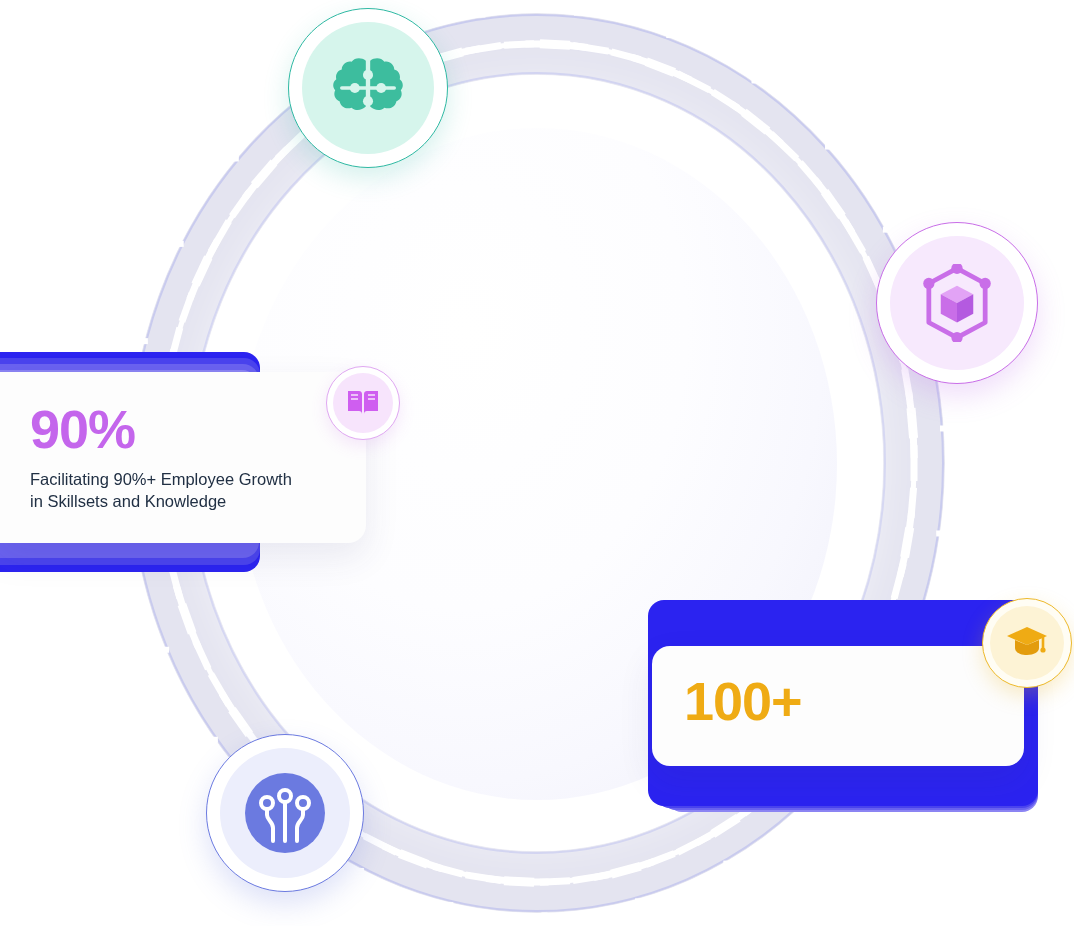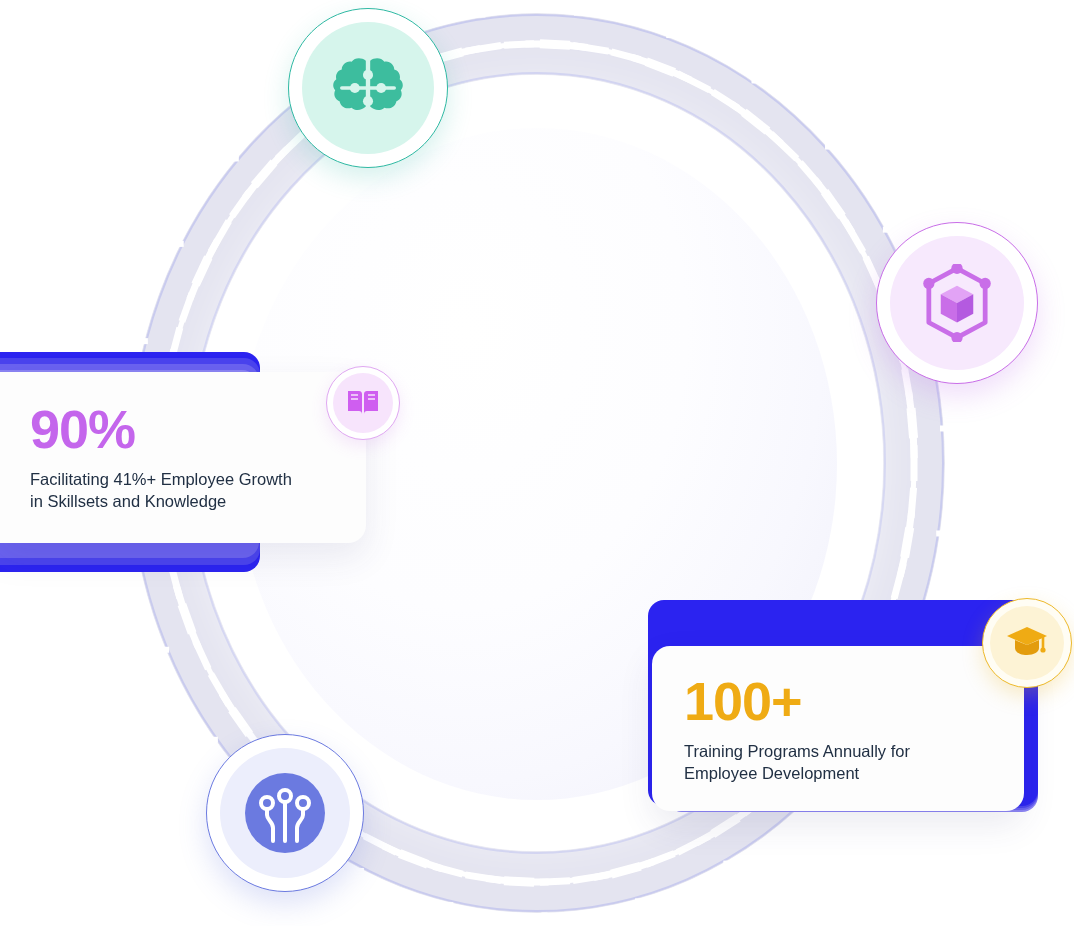--- a/index.html
+++ b/index.html
@@ -677,28 +677,26 @@
 
   <div class="deck deck-100">
     <span style="left:18px;top:18px;width:372px;height:194px;background:#8b84f3;"></span>
     <span style="left:12px;top:12px;width:378px;height:198px;background:#6a62f0;"></span>
     <span style="left:6px;top:6px;width:384px;height:202px;background:#4a43ee;"></span>
     <span style="left:0;top:0;width:390px;height:206px;background:#2b23f0;"></span>
   </div>
 
   <div class="card card-90">
     <div class="stat-value">90%</div>
-    <div class="stat-desc">Facilitating 41%+ Employee Growth
+    <div class="stat-desc">Facilitating 90%+ Employee Growth
 in Skillsets and Knowledge</div>
   </div>
 
   <div class="card card-100">
     <div class="stat-value">100+</div>
-    <div class="stat-desc">Training Programs Annually for
-Employee Development</div>
   </div>
 
   <div class="bubble bubble-brain">
     <div class="inner">
       <svg class="glyph" width="70" height="66" viewBox="0 0 64 60" xmlns="http://www.w3.org/2000/svg">
         <g fill="#3dbd9e">
 
           <path d="M30 5c-4-3-10-3-13 1-5-1-9 3-9 7-4 1-6 5-5 9-3 2-4 7-1 10-2 4 0 9 4 10 1 5 6 8 11 6 3 3 9 3 13-1V5z"></path>
 
           <path d="M34 5c4-3 10-3 13 1 5-1 9 3 9 7 4 1 6 5 5 9 3 2 4 7 1 10 2 4 0 9-4 10-1 5-6 8-11 6-3 3-9 3-13-1V5z"></path>

